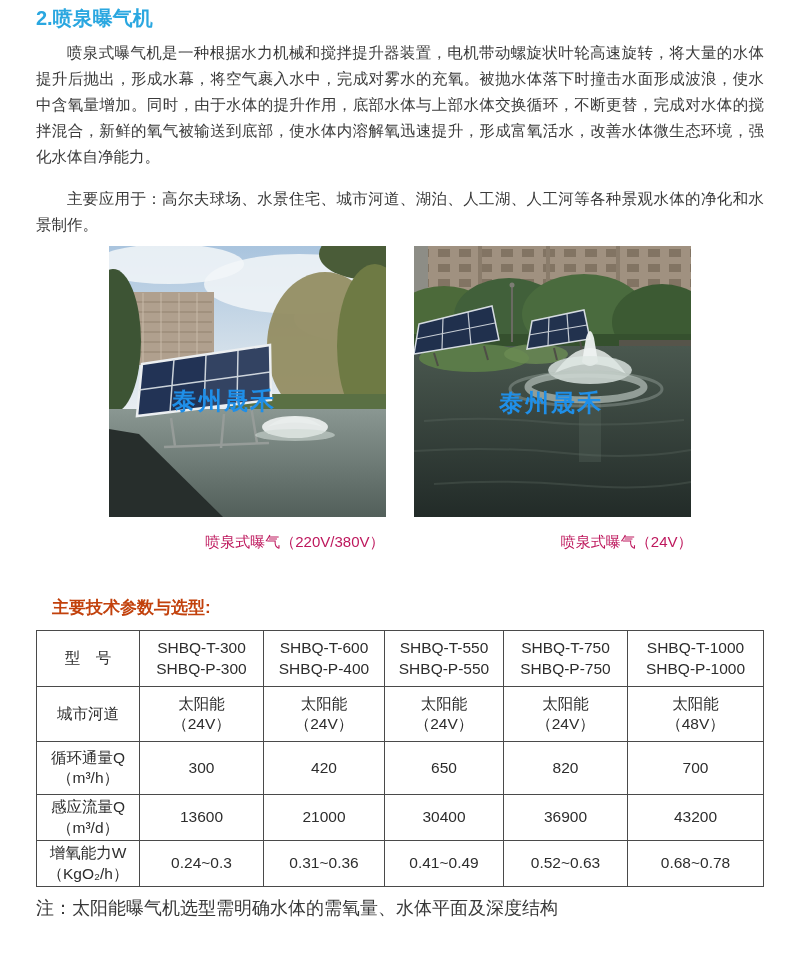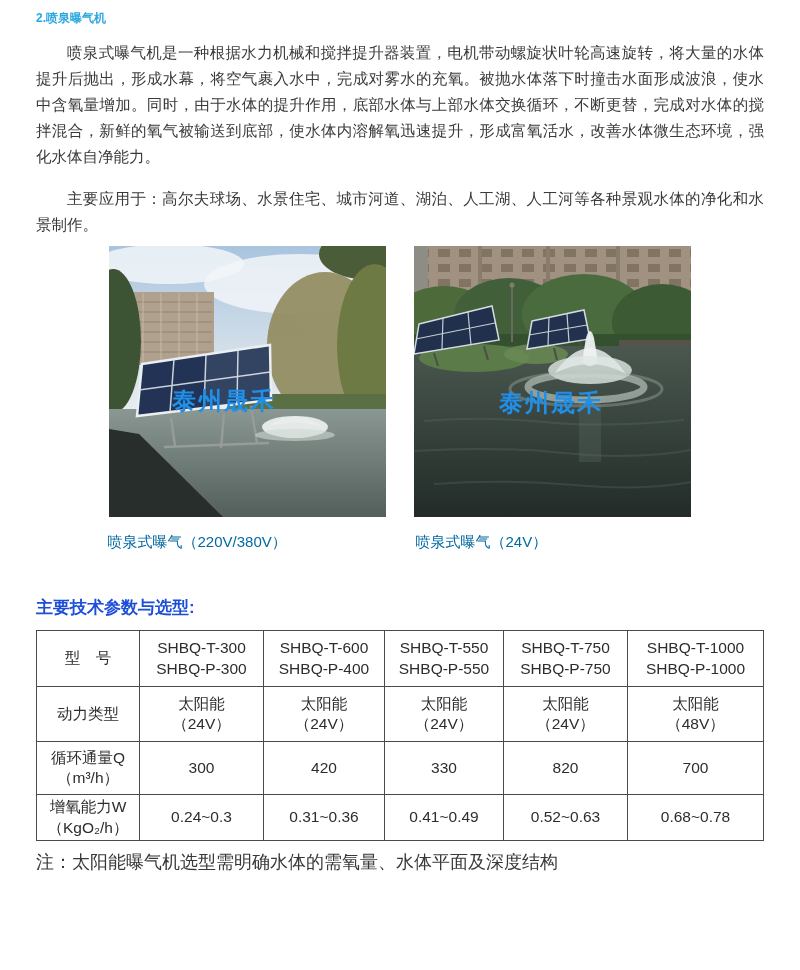--- a/index.html
+++ b/index.html
@@ -4,45 +4,45 @@
 <style>
   * { box-sizing: border-box; }
   html,body { margin:0; padding:0; background:#fff; }
   .page {
     width:800px; height:970px; background:#ffffff; overflow:hidden;
     font-family:"Liberation Sans","DejaVu Sans",sans-serif;
   }
   .content { padding:0 36px; }
 
   .section-title {
-    margin:8px 0 0; font-size:12px; font-weight:bold; color:#2aa7e0; line-height:20px;
+    margin:8px 0 0; font-size:20px; font-weight:bold; color:#2aa7e0; line-height:20px;
   }
   .para {
     margin:12px 0 0; font-size:15.5px; line-height:26px; color:#3a3a3a;
     text-align:justify; text-indent:2em;font-family:Liberation Serif, serif;
   }
   .para.second { margin-top:16px; }
 
   .photos {
     margin-top:8px; display:flex; justify-content:center; gap:28px;
   }
   .photo {
     width:277px; height:271px; overflow:hidden; background:#9db4c6; position:relative;
   }
   .photo svg { display:block; width:100%; height:100%; }
 
   .captions {
     margin-top:15px; display:flex; justify-content:center; gap:31px;
   }
   .caption {
-    width:277px; text-align:left; font-size:15px; color:#0369a1; line-height:19px;
+    width:277px; text-align:right; font-size:15px; color:#be185d; line-height:19px;
   }
 
   .specs-title {
-    margin:46px 0 0; font-size:17px; font-weight:bold; color:#1d4ed8; line-height:21px;
+    margin:46px 16px 0; font-size:17px; font-weight:bold; color:#c2410c; line-height:21px;
   }
 
   table.specs {
     border-collapse:collapse; table-layout:fixed; width:727px; margin:12px auto 4px;border-radius:14px;
   }
   table.specs td {
     border:1px solid #4a4a4a; text-align:center; vertical-align:middle;
     font-size:15.5px; color:#2d2d2d; line-height:1.32; padding:2px 3px;
   }
   tr.r0 td { height:56px; }
@@ -214,21 +214,21 @@
               <div>SHBQ-T-750</div>
               <div>SHBQ-P-750</div>
             </td>
           <td>
               <div>SHBQ-T-1000</div>
               <div>SHBQ-P-1000</div>
             </td>
         </tr>
         <tr class="r1">
           <td>
-              <div>动力类型</div>
+              <div>城市河道</div>
               <div></div>
             </td>
           <td>
               <div>太阳能</div>
               <div>（24V）</div>
             </td>
           <td>
               <div>太阳能</div>
               <div>（24V）</div>
             </td>
@@ -250,27 +250,48 @@
               <div>循环通量Q</div>
               <div>（m³/h）</div>
             </td>
           <td>
               <div>300</div>
             </td>
           <td>
               <div>420</div>
             </td>
           <td>
-              <div>330</div>
+              <div>650</div>
             </td>
           <td>
               <div>820</div>
             </td>
           <td>
               <div>700</div>
+            </td>
+        </tr>
+        <tr class="r4">
+          <td>
+              <div>感应流量Q</div>
+              <div>（m³/d）</div>
+            </td>
+          <td>
+              <div>13600</div>
+            </td>
+          <td>
+              <div>21000</div>
+            </td>
+          <td>
+              <div>30400</div>
+            </td>
+          <td>
+              <div>36900</div>
+            </td>
+          <td>
+              <div>43200</div>
             </td>
         </tr>
         <tr class="r5">
           <td>
               <div>增氧能力W</div>
               <div>（KgO₂/h）</div>
             </td>
           <td>
               <div>0.24~0.3</div>
             </td>

